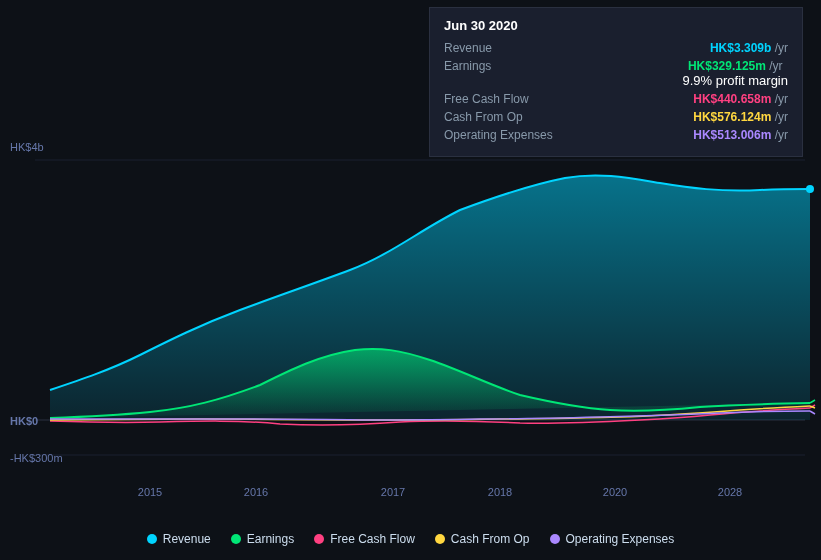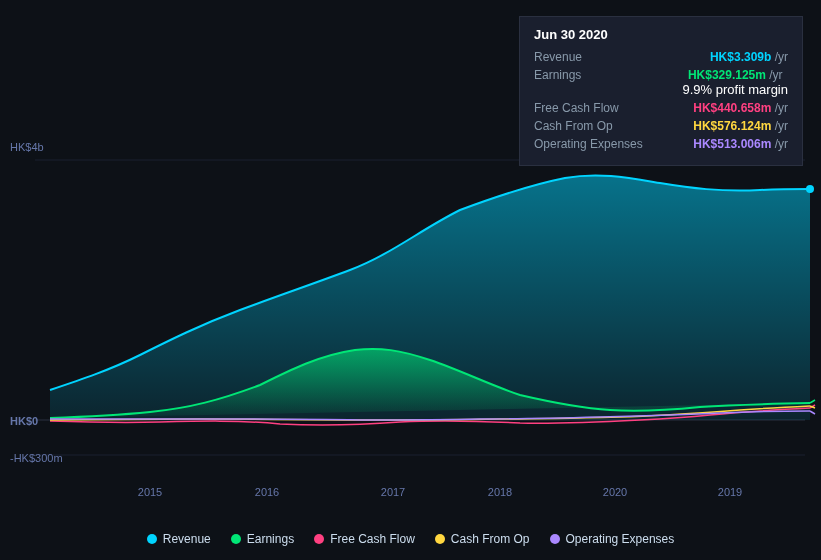--- a/index.html
+++ b/index.html
@@ -16,26 +16,26 @@
       position: absolute;
       top: 0;
       left: 0;
       width: 821px;
       height: 560px;
     }
 
     
     .tooltip {
       position: absolute;
-      top: 16px;
+      top: 7px;
       right: 18px;
       background: #1a1f2e;
       border: 1px solid #2a3040;
       padding: 10px 14px;
-      width: 284px;
+      width: 374px;
       z-index: 10;
     }
 
     .tooltip-title {
       color: #ffffff;
       font-size: 13px;
       font-weight: bold;
       margin-bottom: 8px;
     }
 
@@ -225,25 +225,25 @@
     <line x1="810" y1="408" x2="815" y2="405" stroke="#ff4081" stroke-width="1.5"></line>
     <line x1="810" y1="406" x2="815" y2="408" stroke="#ffd740" stroke-width="1.5"></line>
     <line x1="810" y1="411" x2="815" y2="414" stroke="#aa88ff" stroke-width="1.5"></line>
   </svg>
 
   <div class="y-label" style="top: 141px;">HK$4b</div>
   <div class="y-label" style="top: 415px; font-weight: bold;">HK$0</div>
   <div class="y-label" style="top: 452px;">-HK$300m</div>
 
   <div class="x-label" style="left: 150px;">2015</div>
-  <div class="x-label" style="left: 267px; text-align: right;">2016</div>
+  <div class="x-label" style="left: 256px; text-align: right;">2016</div>
   <div class="x-label" style="left: 393px;">2017</div>
   <div class="x-label" style="left: 500px;">2018</div>
   <div class="x-label" style="left: 615px;">2020</div>
-  <div class="x-label" style="left: 730px;">2019</div>
+  <div class="x-label" style="left: 730px;">2028</div>
 
   <div class="tooltip">
     <div class="tooltip-title">Jun 30 2020</div>
 
     <div class="tooltip-row">
       <span class="tooltip-label">Revenue</span>
       <span class="tooltip-value cyan">HK$3.309b <span style="color:#8899aa;font-weight:normal">/yr</span></span>
     </div>
 
     <div class="tooltip-earnings-row">

